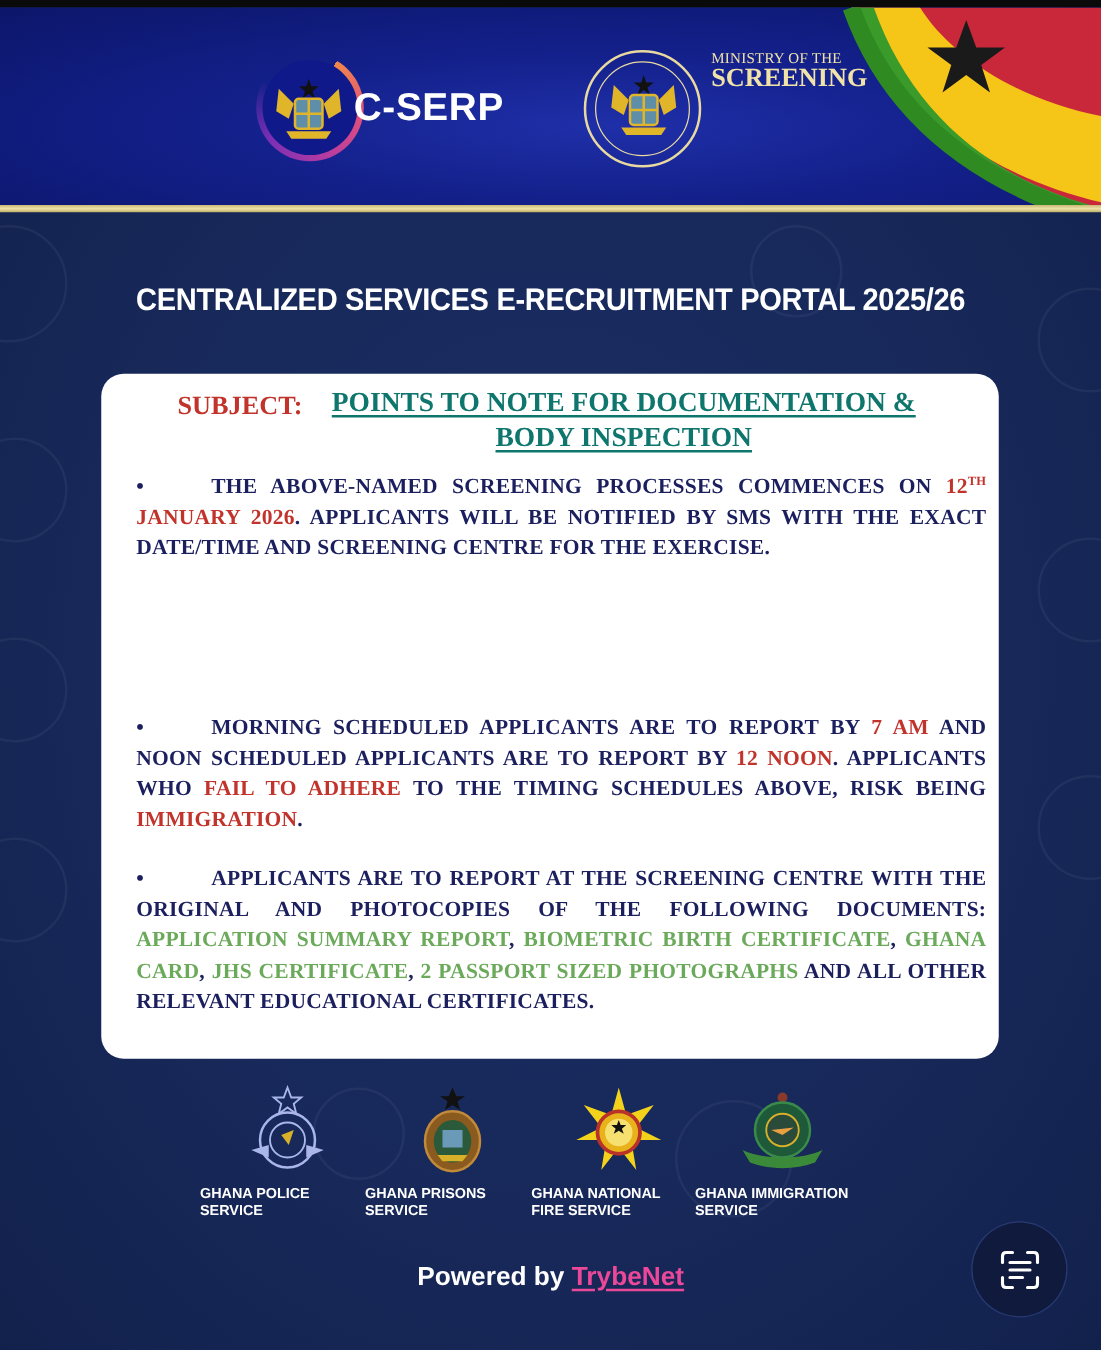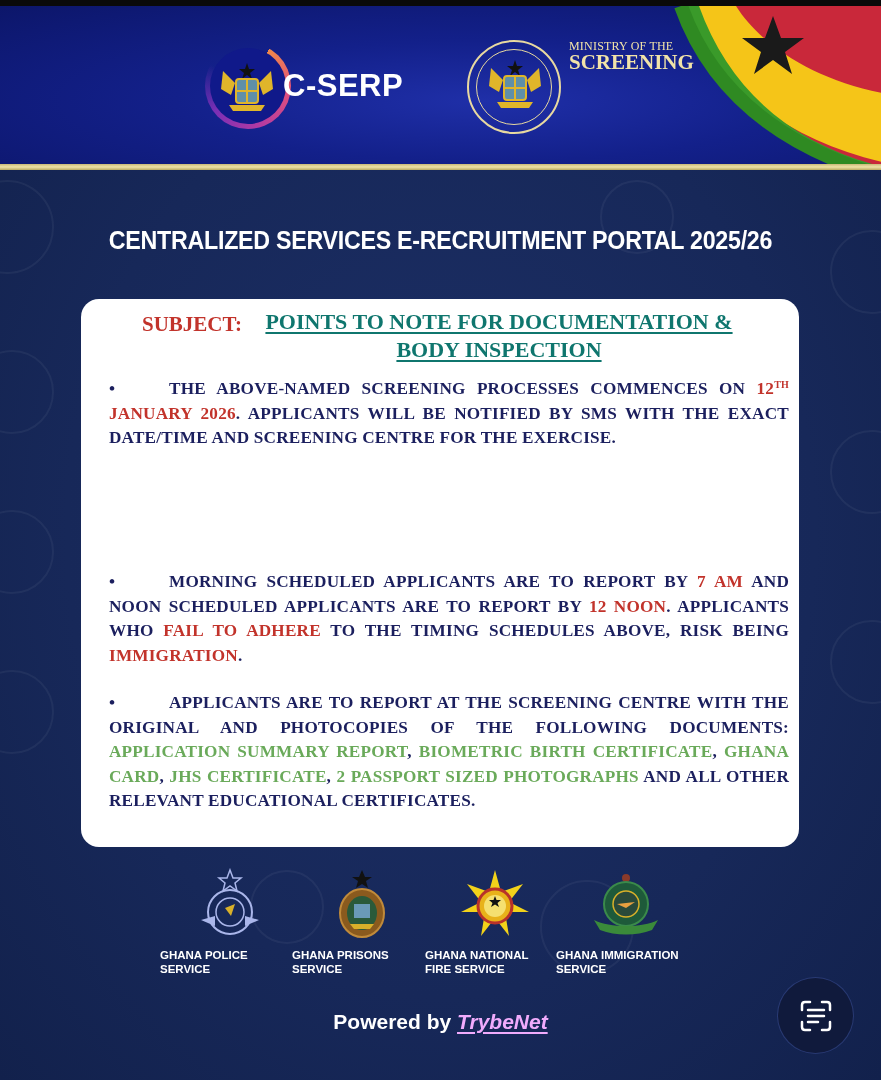--- a/index.html
+++ b/index.html
@@ -36,21 +36,21 @@
   .para { position:absolute; left:3px; width:680px; font-weight:bold; font-size:17.2px; line-height:24.5px; text-align:justify; letter-spacing:0.2px;margin-left:25px; }
   .para .bullet { display:inline-block; width:60px; }
   .red { color:#c2332b; }
   .green { color:#6aaa5a; }
   sup { font-size:10px; vertical-align:6px; line-height:0; }
   .agencies { position:absolute; top:868px; left:170px; width:540px; height:110px; }
   .agency { position:absolute; width:140px; }
   .agency-icon { margin:0 auto; height:72px; display:flex; align-items:center; justify-content:center; }
   .agency-label { color:#fff; font-weight:bold; font-size:11.5px; line-height:14px; margin-top:8px; }
   .powered { position:absolute; top:1010px; left:0; width:881px; text-align:center; color:#fff; font-weight:bold; font-size:21px; }
-  .powered .brand { color:#f0abfc; text-decoration:underline; text-underline-offset:3px;font-style:italic; }
+  .powered .brand { color:#ec4899; text-decoration:underline; text-underline-offset:3px; }
   .scan-btn { position:absolute; left:778px; top:978px; width:75px; height:75px; border-radius:50%; background:#101a3c;
     box-shadow:0 0 0 1px rgba(80,100,180,0.35); display:flex; align-items:center; justify-content:center; cursor:pointer; }
 </style>
 </head>
 <body>
 
 <div class="topbar"></div>
 
 <div class="header">
   <svg class="flag" viewBox="0 0 230 230">

